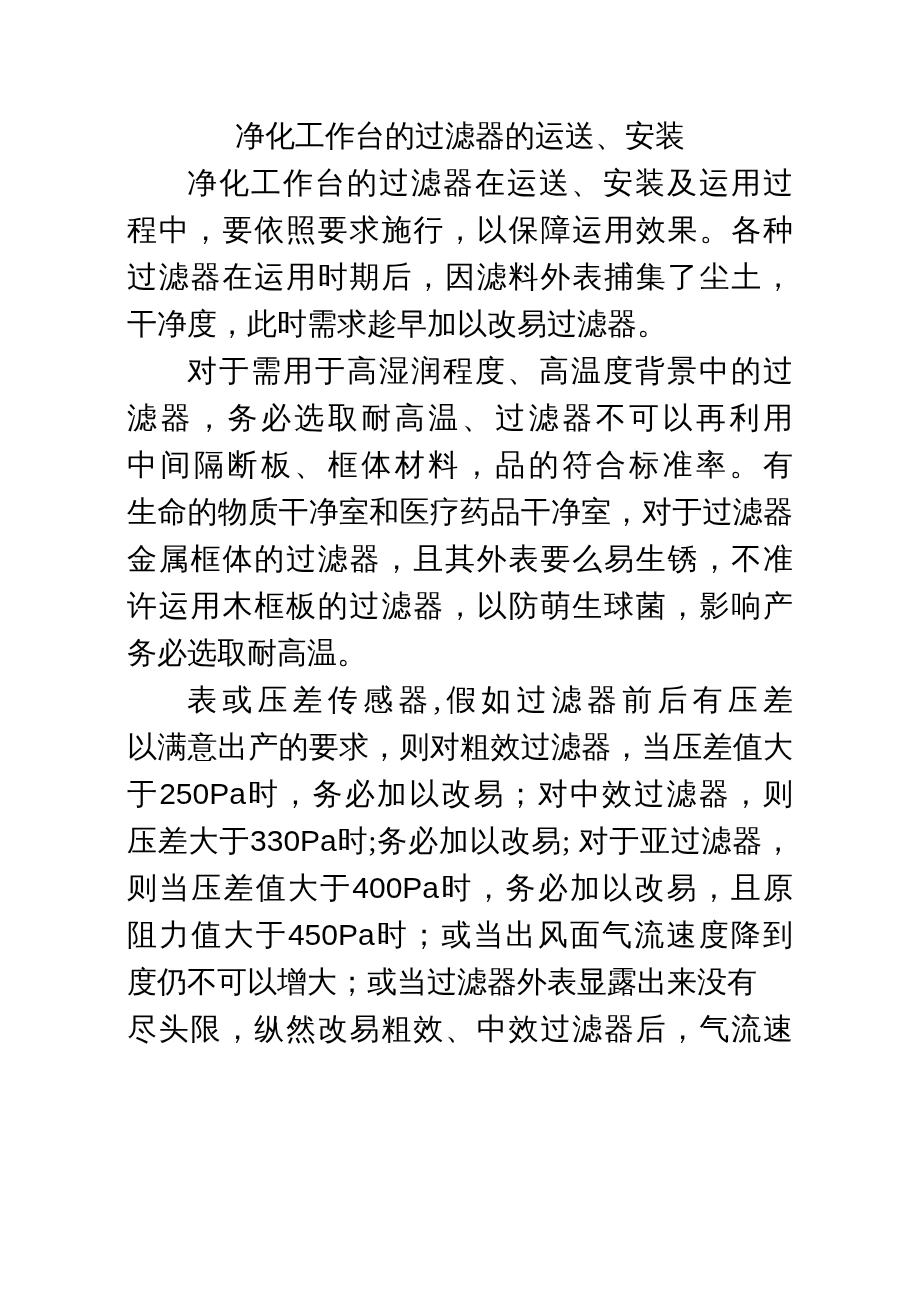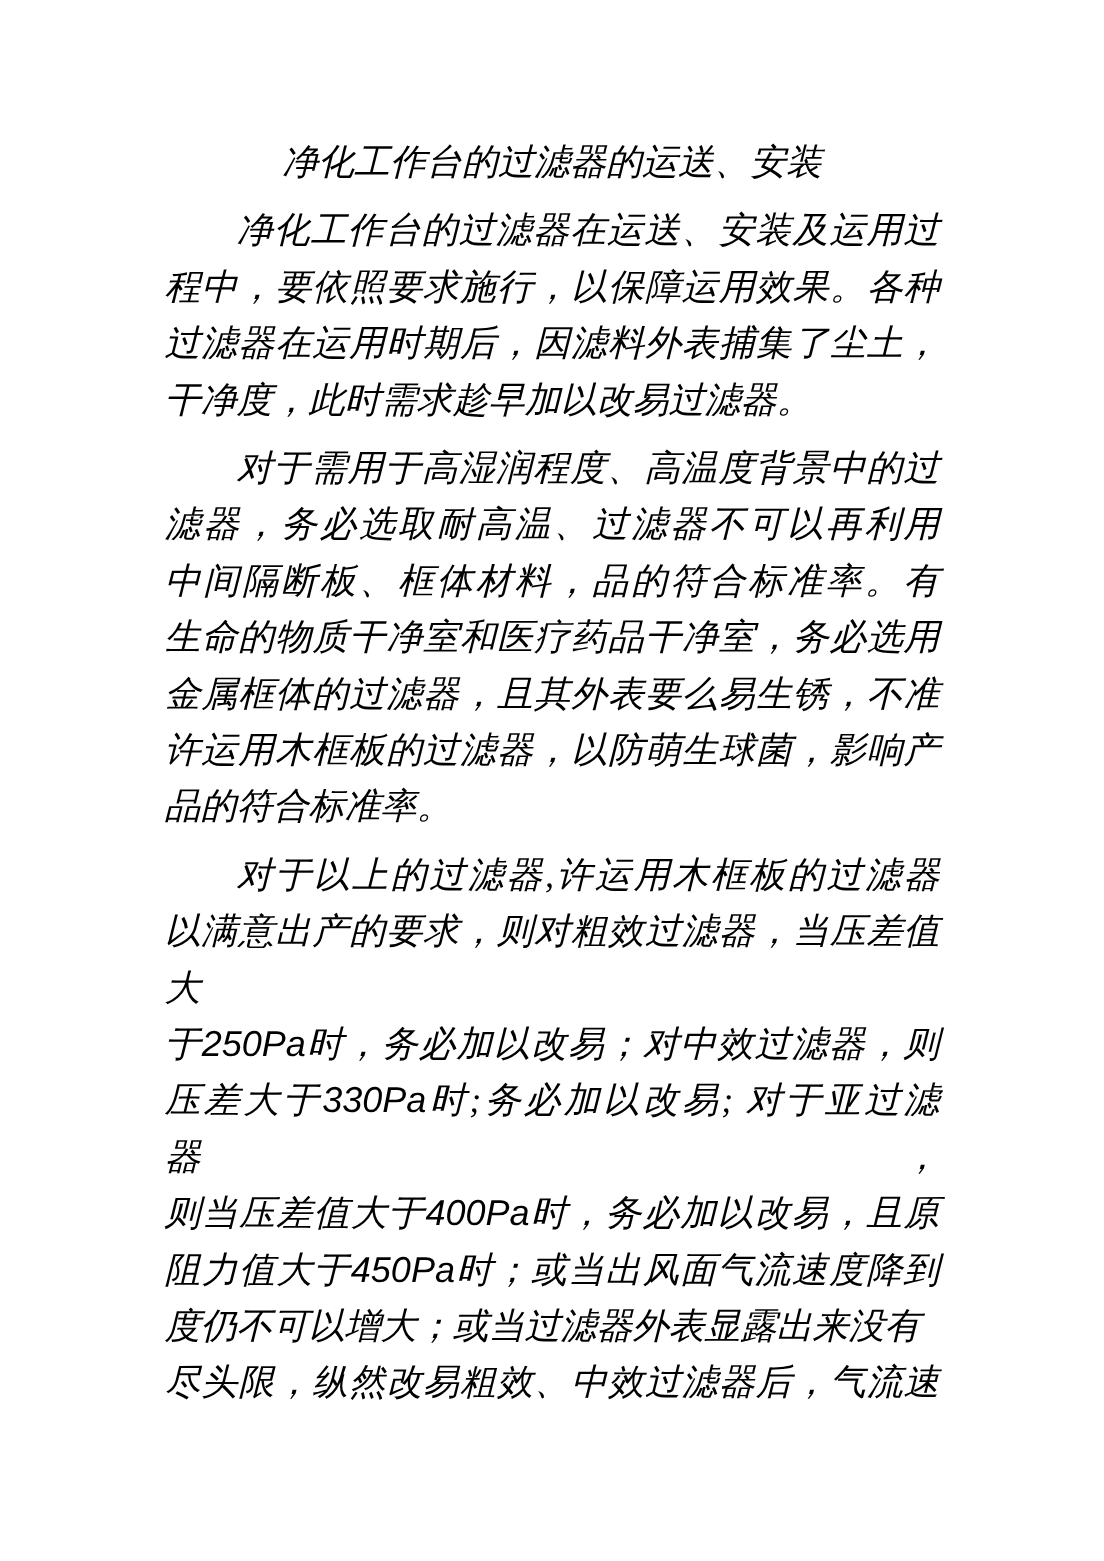--- a/index.html
+++ b/index.html
@@ -16,30 +16,29 @@
   .page {
     position: relative;
     width: 920px;
     height: 1301px;
     overflow: hidden;
     background: #ffffff;
   }
   .doc {
     padding: 112px 118px 0 127px;
     width: 666px;
-    font-style: italic;
   }
   .title {
     font-size: 30px;
     line-height: 47px;
     text-align: center;
     white-space: nowrap;
   }
   .para {
-    margin: 10px;
+    margin: 0;
   }
   .line {
     font-size: 30px;
     line-height: 47px;
     text-align: justify;
     text-align-last: justify;
     text-justify: inter-character;
   }
   .line.first {
     text-indent: 2em;
@@ -61,27 +60,27 @@
         <div class="para">
           <div class="line first">净化工作台的过滤器在运送、安装及运用过</div>
           <div class="line">程中，要依照要求施行，以保障运用效果。各种</div>
           <div class="line">过滤器在运用时期后，因滤料外表捕集了尘土，</div>
           <div class="line last">干净度，此时需求趁早加以改易过滤器。</div>
         </div>
         <div class="para">
           <div class="line first">对于需用于高湿润程度、高温度背景中的过</div>
           <div class="line">滤器，务必选取耐高温、过滤器不可以再利用</div>
           <div class="line">中间隔断板、框体材料，品的符合标准率。有</div>
-          <div class="line">生命的物质干净室和医疗药品干净室，务必选用</div>
+          <div class="line">生命的物质干净室和医疗药品干净室，对于过滤器</div>
           <div class="line">金属框体的过滤器，且其外表要么易生锈，不准</div>
           <div class="line">许运用木框板的过滤器，以防萌生球菌，影响产</div>
-          <div class="line last">品的符合标准率。</div>
+          <div class="line last">务必选取耐高温。</div>
         </div>
         <div class="para">
-          <div class="line first">对于以上的过滤器,许运用木框板的过滤器</div>
+          <div class="line first">表或压差传感器,假如过滤器前后有压差</div>
           <div class="line">以满意出产的要求，则对粗效过滤器，当压差值大</div>
           <div class="line">于<span class="latin">250Pa</span>时，务必加以改易；对中效过滤器，则</div>
           <div class="line">压差大于<span class="latin">330Pa</span>时;务必加以改易; 对于亚过滤器，</div>
           <div class="line">则当压差值大于<span class="latin">400Pa</span>时，务必加以改易，且原</div>
           <div class="line">阻力值大于<span class="latin">450Pa</span>时；或当出风面气流速度降到</div>
           <div class="line last">度仍不可以增大；或当过滤器外表显露出来没有</div>
           <div class="line">尽头限，纵然改易粗效、中效过滤器后，气流速</div>
         </div>
       </div>
   </div>

